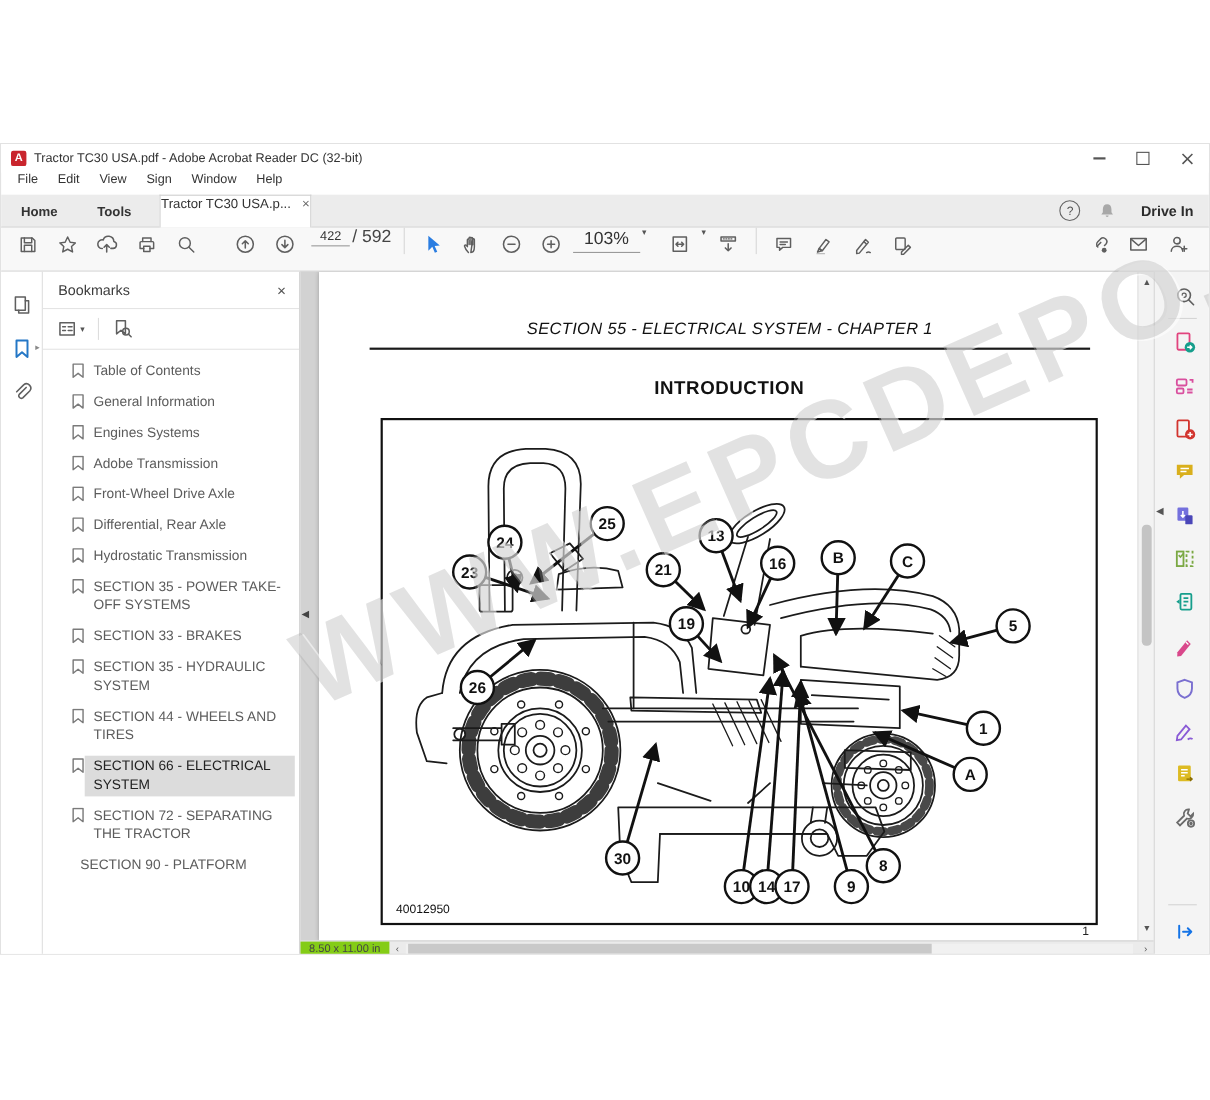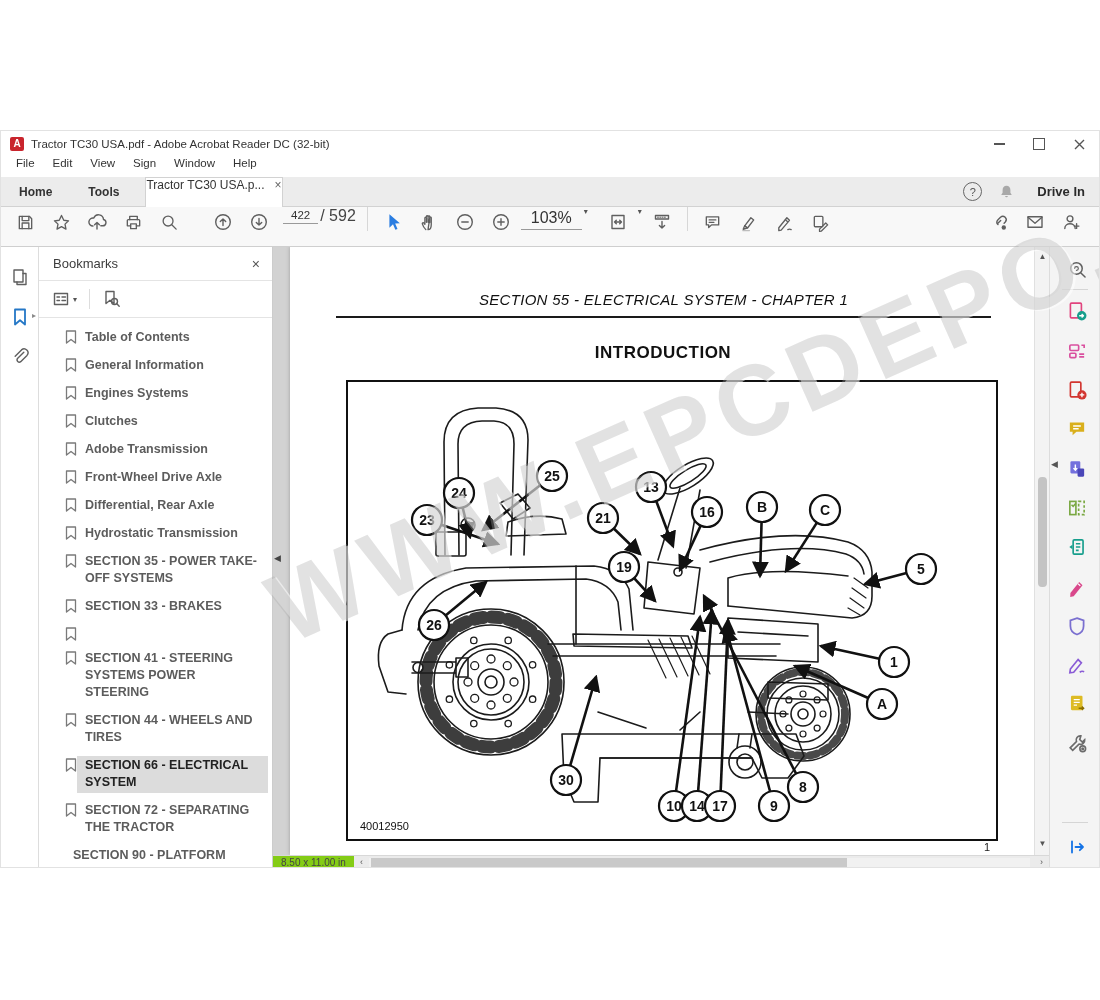--- a/index.html
+++ b/index.html
@@ -43,21 +43,21 @@
   
   .content{position:absolute;left:0;top:116px;width:100%;height:621px;display:flex;}
   .left-rail{width:38px;background:#fff;border-right:1px solid #ddd;position:relative;box-sizing:border-box;}
   .rail-ic{position:absolute;left:7px;width:24px;height:24px;display:flex;align-items:center;justify-content:center;}
   .panel{width:234px;background:#fff;border-right:1px solid #ccc;position:relative;box-sizing:border-box;overflow:hidden;}
   .panel-head{height:34px;border-bottom:1px solid #e4e4e4;display:flex;align-items:center;padding:0 12px 0 14px;box-sizing:border-box;}
   .panel-title{font-size:13px;color:#3c3c3c;}
   .panel-close{margin-left:auto;color:#555;font-size:14px;}
   .panel-tools{height:36px;border-bottom:1px solid #e4e4e4;display:flex;align-items:center;padding-left:12px;}
   .ptool-sep{width:1px;height:20px;background:#ddd;margin:0 10px;}
-  .bm-list{list-style:none;margin:6px 0 0 0;padding:0;font-weight:bold;}
+  .bm-list{list-style:none;margin:6px 0 0 0;padding:0;}
   .bm-item{display:flex;align-items:flex-start;padding:4px 4px 4px 26px;cursor:default;}
   .bm-glyph{flex:0 0 12px;margin-top:2px;}
   .bm-label{flex:1;font-size:12.5px;line-height:17px;color:#5c5c5c;padding:1px 6px 2px 8px;}
   .bm-item.selected .bm-label{background:#dcdcdc;color:#222;}
   
   .docarea{flex:1;background:#d2d2d2;position:relative;overflow:hidden;}
   .page{position:absolute;left:17px;top:0;width:746px;height:608px;background:#fff;box-shadow:0 0 4px rgba(0,0,0,.25);}
   .sec-head{position:absolute;left:46px;top:44px;width:655px;text-align:center;font-size:15px;font-style:italic;
     color:#111;letter-spacing:.3px;padding-bottom:8px;border-bottom:2px solid #1a1a1a;}
   .intro{position:absolute;left:0;top:96px;width:100%;text-align:center;font-size:17px;font-weight:bold;color:#111;letter-spacing:.5px;}
@@ -383,28 +383,20 @@
                 </svg>
               </span>
               <span class="bm-label">Engines Systems</span>
             </li>
             <li class="bm-item">
               <span class="bm-glyph">
                 <svg width="12" height="14" viewBox="0 0 12 14">
                   <path d="M1.5,1 h9 v12 l-4.5,-3.6 -4.5,3.6 Z" fill="none" stroke="#7a7a7a" stroke-width="1.3" stroke-linejoin="round"></path>
                 </svg>
               </span>
-              <span class="bm-label">Clutches</span>
-            </li>
-            <li class="bm-item">
-              <span class="bm-glyph">
-                <svg width="12" height="14" viewBox="0 0 12 14">
-                  <path d="M1.5,1 h9 v12 l-4.5,-3.6 -4.5,3.6 Z" fill="none" stroke="#7a7a7a" stroke-width="1.3" stroke-linejoin="round"></path>
-                </svg>
-              </span>
               <span class="bm-label">Adobe Transmission</span>
             </li>
             <li class="bm-item">
               <span class="bm-glyph">
                 <svg width="12" height="14" viewBox="0 0 12 14">
                   <path d="M1.5,1 h9 v12 l-4.5,-3.6 -4.5,3.6 Z" fill="none" stroke="#7a7a7a" stroke-width="1.3" stroke-linejoin="round"></path>
                 </svg>
               </span>
               <span class="bm-label">Front-Wheel Drive Axle</span>
             </li>
@@ -439,28 +431,21 @@
                 </svg>
               </span>
               <span class="bm-label">SECTION 33 - BRAKES</span>
             </li>
             <li class="bm-item">
               <span class="bm-glyph">
                 <svg width="12" height="14" viewBox="0 0 12 14">
                   <path d="M1.5,1 h9 v12 l-4.5,-3.6 -4.5,3.6 Z" fill="none" stroke="#7a7a7a" stroke-width="1.3" stroke-linejoin="round"></path>
                 </svg>
               </span>
-            </li>
-            <li class="bm-item">
-              <span class="bm-glyph">
-                <svg width="12" height="14" viewBox="0 0 12 14">
-                  <path d="M1.5,1 h9 v12 l-4.5,-3.6 -4.5,3.6 Z" fill="none" stroke="#7a7a7a" stroke-width="1.3" stroke-linejoin="round"></path>
-                </svg>
-              </span>
-              <span class="bm-label">SECTION 41 - STEERING SYSTEMS POWER STEERING</span>
+              <span class="bm-label">SECTION 35 - HYDRAULIC SYSTEM</span>
             </li>
             <li class="bm-item">
               <span class="bm-glyph">
                 <svg width="12" height="14" viewBox="0 0 12 14">
                   <path d="M1.5,1 h9 v12 l-4.5,-3.6 -4.5,3.6 Z" fill="none" stroke="#7a7a7a" stroke-width="1.3" stroke-linejoin="round"></path>
                 </svg>
               </span>
               <span class="bm-label">SECTION 44 - WHEELS AND TIRES</span>
             </li>
             <li class="bm-item selected">

